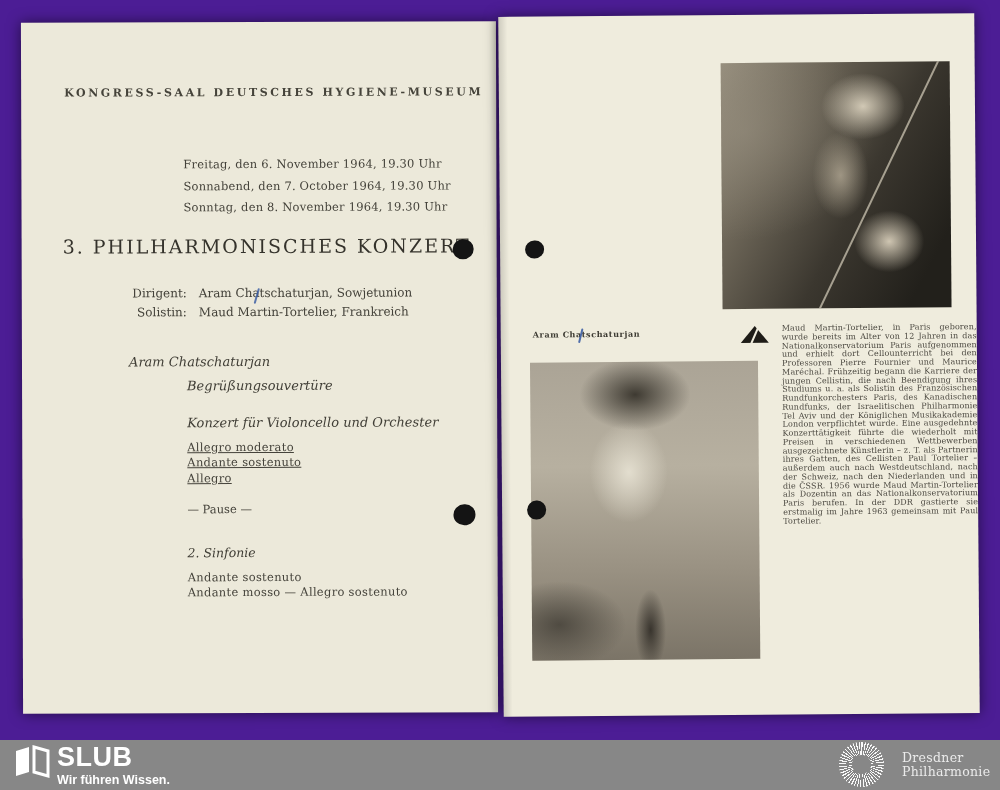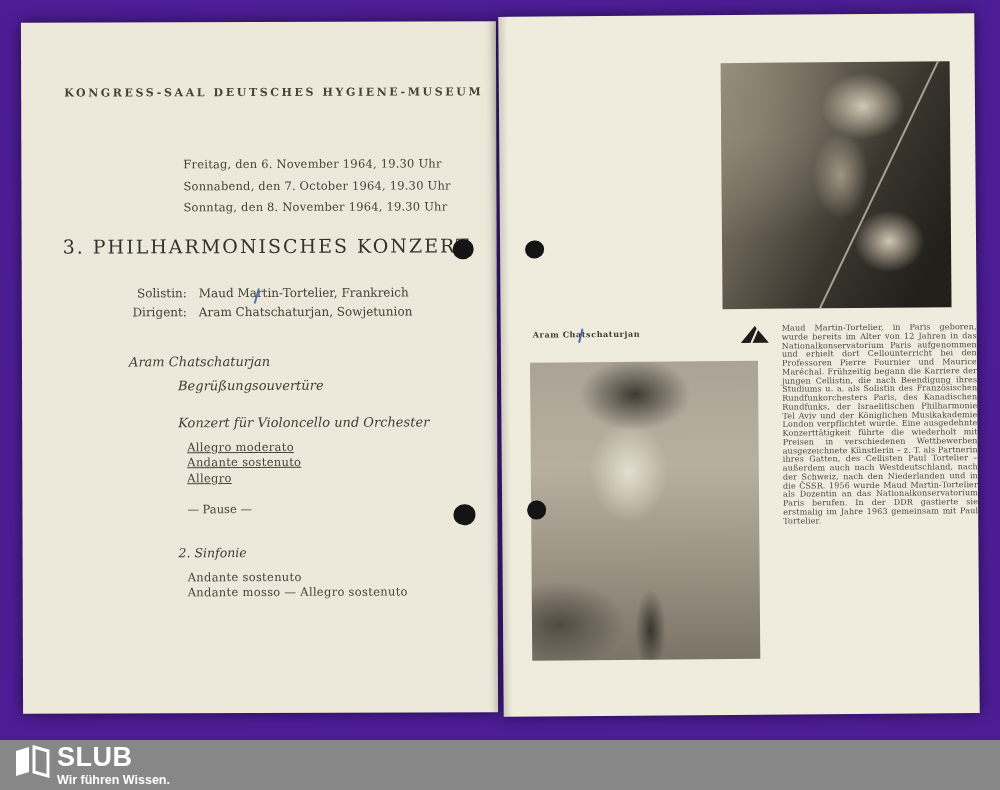--- a/index.html
+++ b/index.html
@@ -33,21 +33,21 @@
   .dates{position:absolute;left:162px;top:120px;font-size:11.5px;line-height:21.5px;color:#44423a;letter-spacing:0.2px;margin-top:12px;}
   .concert-title{
     position:absolute;left:41px;top:213px;
     font-size:19px;letter-spacing:2px;color:#34322b;white-space:nowrap;
   }
   .credits{position:absolute;left:105px;top:262px;font-size:12px;line-height:19px;color:#44423a;}
   .credit-row{display:flex;}
   .credit-role{width:60px;text-align:right;}
   .credit-name{margin-left:12px;}
   .composer{position:absolute;left:107px;top:332px;font-size:13px;font-style:italic;color:#403e36;}
-  .work{position:absolute;left:156px;font-size:13px;font-style:italic;color:#403e36;}
+  .work{position:absolute;left:165px;font-size:13px;font-style:italic;color:#403e36;}
   .w1{top:356px;} .w2{top:393px;} .w3{top:523px;font-size:12.5px;}
   .movements{position:absolute;left:165px;font-size:11.5px;color:#45433b;letter-spacing:0.3px;}
   .mv1{top:418px;line-height:15.4px;text-decoration:underline;}
   .mv2{top:548px;line-height:15.2px;}
   .pause{position:absolute;left:165px;top:480px;font-size:11.5px;color:#45433b;}
 
   
   .punch{position:absolute;background:#141414;border-radius:50% 48% 52% 50%;}
   .punch-l1{left:431px;top:218px;width:21px;height:20px;}
   .punch-l2{left:431px;top:483px;width:22px;height:21px;}
@@ -133,26 +133,26 @@
     <div class="dates">
       <div>Freitag, den 6. November 1964, 19.30 Uhr</div>
       <div>Sonnabend, den 7. October 1964, 19.30 Uhr</div>
       <div>Sonntag, den 8. November 1964, 19.30 Uhr</div>
     </div>
 
     <div class="concert-title">3. PHILHARMONISCHES KONZERT</div>
 
     <div class="credits">
       <div class="credit-row">
+        <span class="credit-role">Dirigent:</span>
+        <span class="credit-name">Aram Chatschaturjan, Sowjetunion</span>
+      </div>
+      <div class="credit-row">
         <span class="credit-role">Solistin:</span>
         <span class="credit-name">Maud Martin-Tortelier, Frankreich</span>
-      </div>
-      <div class="credit-row">
-        <span class="credit-role">Dirigent:</span>
-        <span class="credit-name">Aram Chatschaturjan, Sowjetunion</span>
       </div>
     </div>
 
     <div class="composer">Aram Chatschaturjan</div>
     <div class="work w1">Begrüßungsouvertüre</div>
     <div class="work w2">Konzert für Violoncello und Orchester</div>
 
     <div class="movements mv1">
       <div>Allegro moderato</div>
       <div>Andante sostenuto</div>
@@ -196,15 +196,22 @@
       <svg class="slub-book" viewBox="0 0 36 33">
         <path d="M2 6 L15 2 L15 27 L2 31 Z" fill="#ffffff"></path>
         <path d="M20 2 L34 6 L34 31 L20 27 Z" fill="none" stroke="#ffffff" stroke-width="3"></path>
       </svg>
       <div class="slub-text">
         <div class="slub-name">SLUB</div>
         <div class="slub-tag">Wir führen Wissen.</div>
       </div>
     </div>
 
+    <div class="dp">
+      <div class="dp-icon"></div>
+      <div class="dp-text">
+        <div>Dresdner</div>
+        <div>Philharmonie</div>
+      </div>
+    </div>
   </div>
 
 </div>
 
 </body></html>

